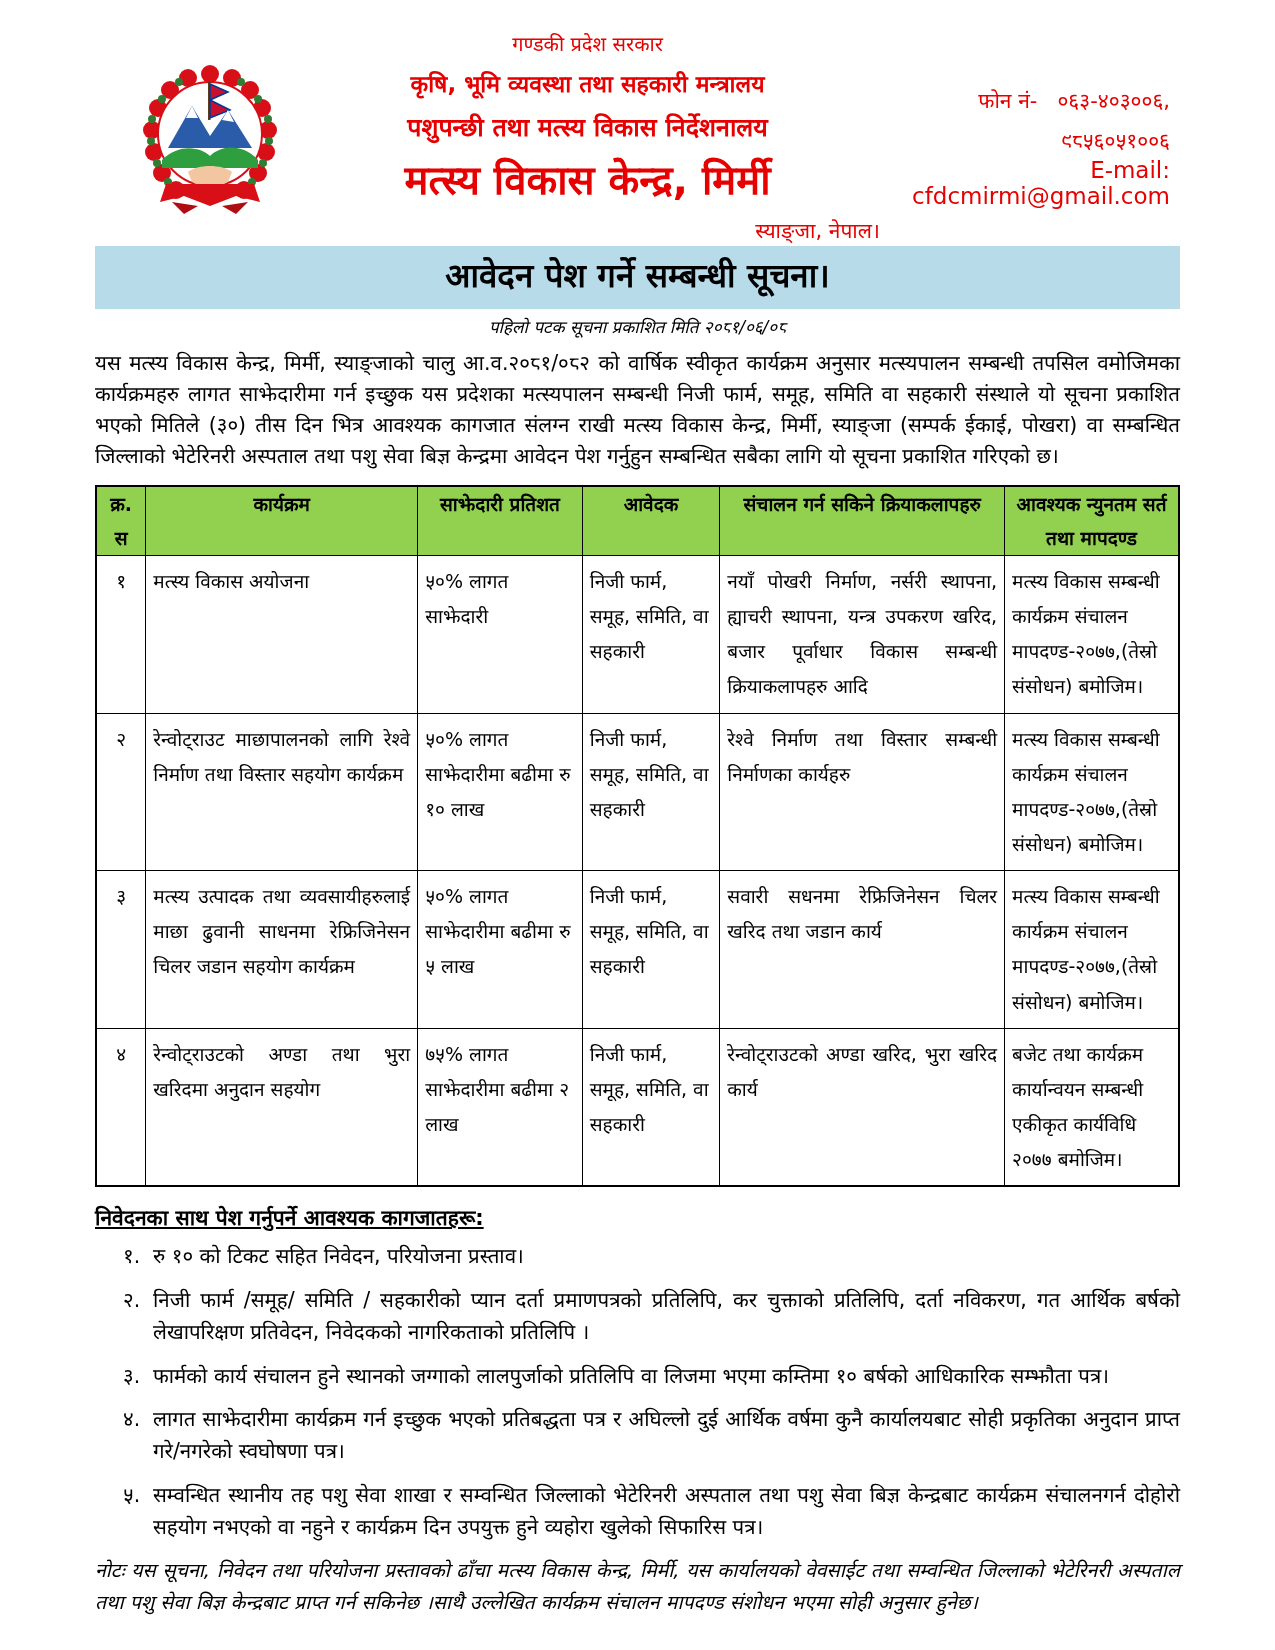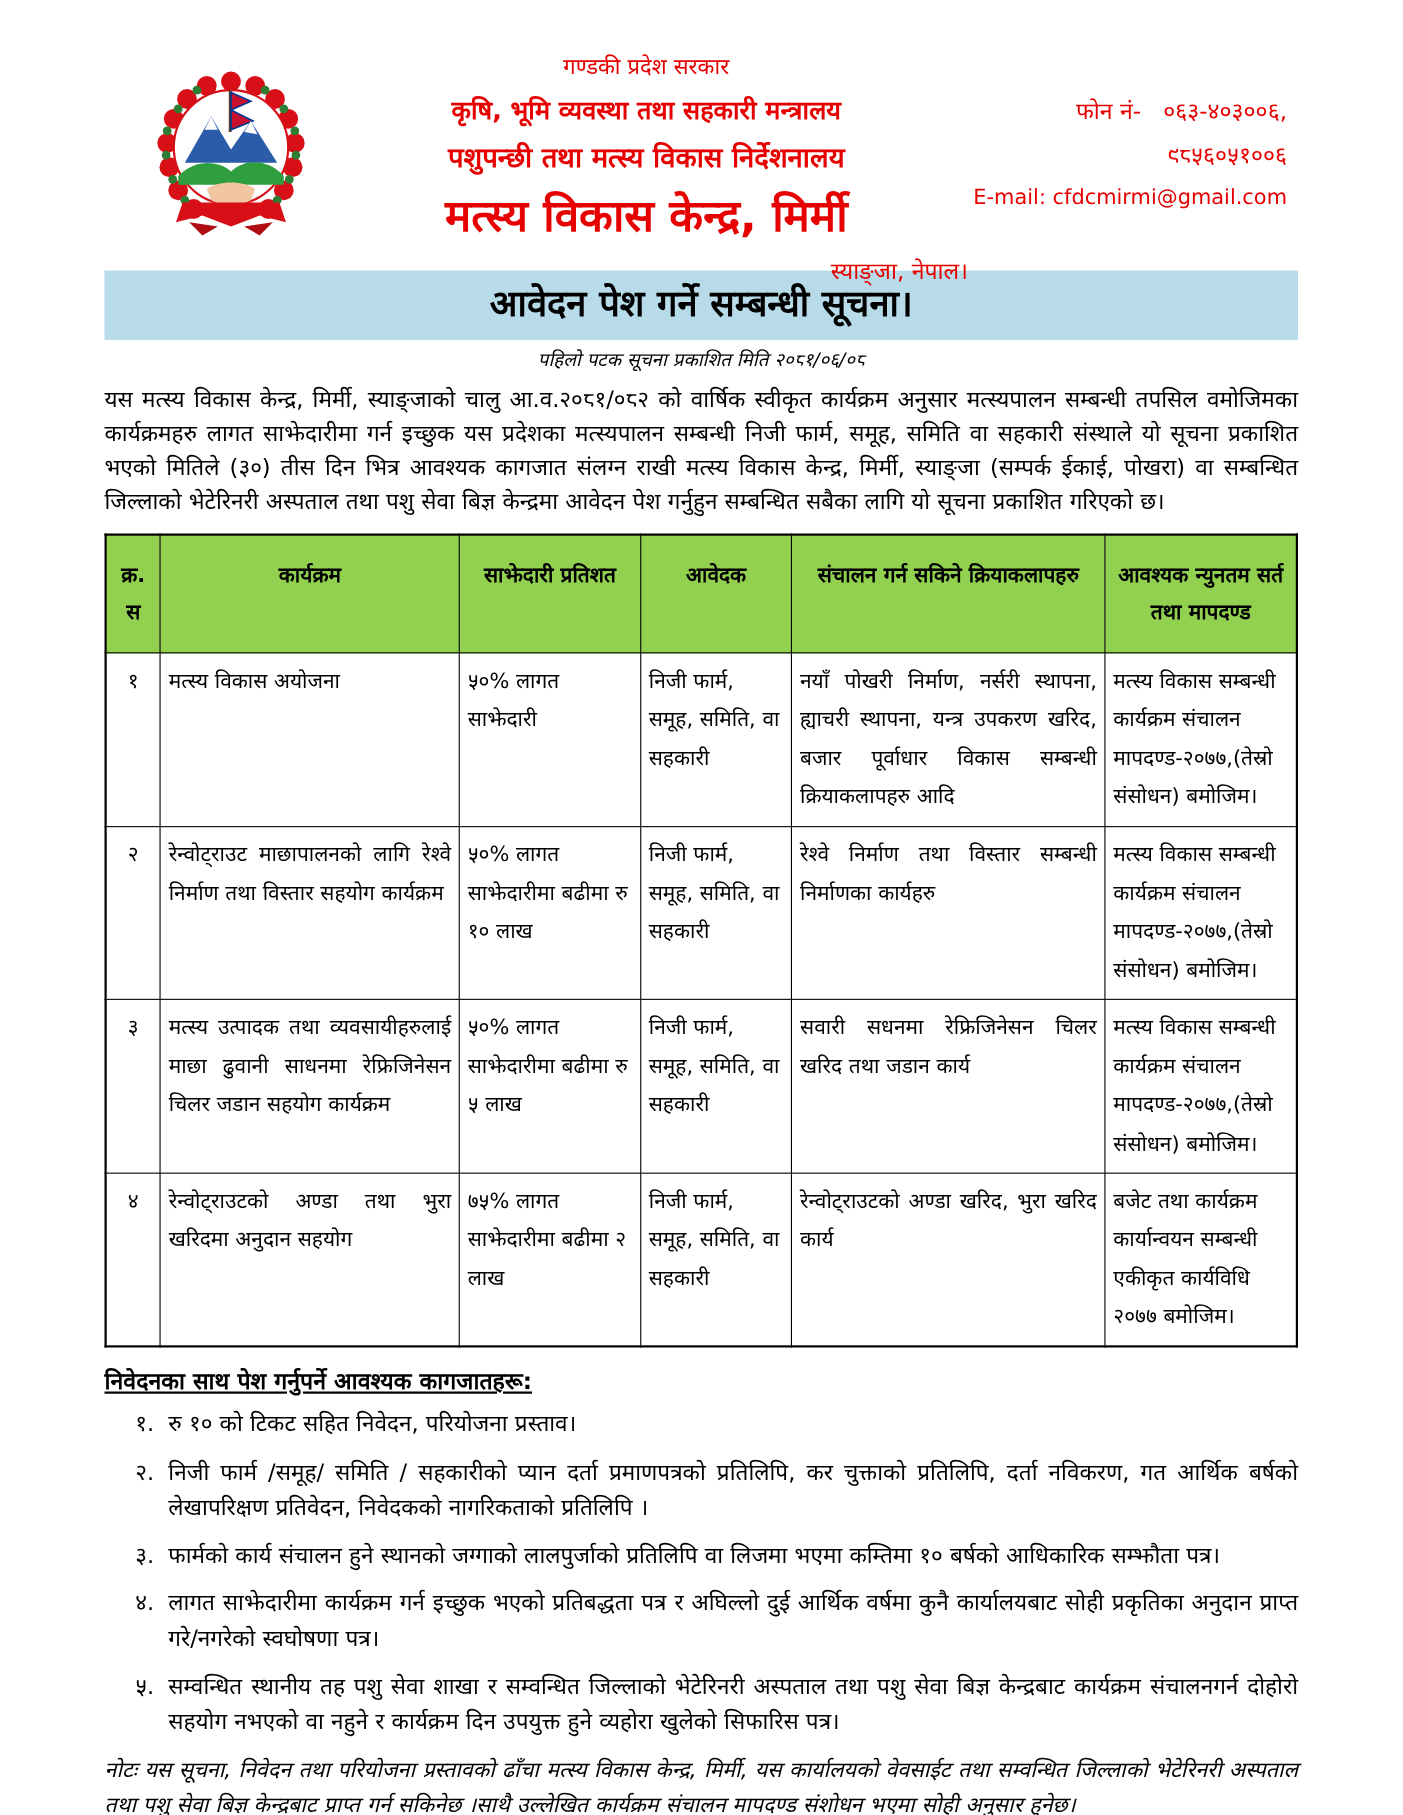--- a/index.html
+++ b/index.html
@@ -10,30 +10,30 @@
     margin:0 auto;
     background:#ffffff;
     font-family:"DejaVu Sans","Liberation Sans",sans-serif;
     color:#000;
     box-sizing:border-box;
     padding:28px 95px 30px 95px;
   }
   
   .letterhead{position:relative;height:212px;}
   .emblem{position:absolute;left:45px;top:28px;width:140px;height:178px;}
-  .head-center{position:absolute;left:200px;right:300px;top:16px;text-align:center;color:#e60000;}
+  .head-center{position:absolute;left:200px;right:300px;top:0;text-align:center;color:#e60000;}
   .head-line1{font-size:20px;margin-top:2px;}
   .head-line2{font-size:23px;font-weight:600;margin-top:10px;}
   .head-line3{font-size:25px;font-weight:700;margin-top:10px;}
   .head-line4{font-size:40px;font-weight:700;margin-top:8px;}
   .head-line5{font-size:21px;margin-top:10px;text-align:right;}
   .head-right{position:absolute;right:10px;top:58px;width:290px;color:#e60000;font-size:21px;text-align:right;}
   .head-right .phone-row{white-space:nowrap;}
   .head-right .phone2{margin-top:12px;}
-  .head-right .email-row{margin-top:14px;font-size:19px;}
+  .head-right .email-row{margin-top:3px;font-size:23px;}
   
   .title-bar{
     margin-top:6px;
     background:#b7dbe8;
     text-align:center;
     padding:6px 0 12px 0;
   }
   .title-bar span{font-size:33px;font-weight:700;color:#000;}
   .pub-date{text-align:center;font-size:17px;font-style:italic;margin-top:6px;}
   
@@ -47,21 +47,21 @@
   table.programs{
     width:100%;
     border-collapse:collapse;
     border:2px solid #000;
     font-size:19px;
   }
   table.programs th{
     background:#92d050;
     border:1.5px solid #000;
     font-weight:700;
-    padding:19px 4px;
+    padding:0 4px;
     text-align:center;
     vertical-align:top;
     line-height:1.8;
     white-space:pre-line;
   }
   table.programs td{
     border:1.5px solid #000;
     padding:8px 7px;
     vertical-align:top;
     line-height:1.85;

